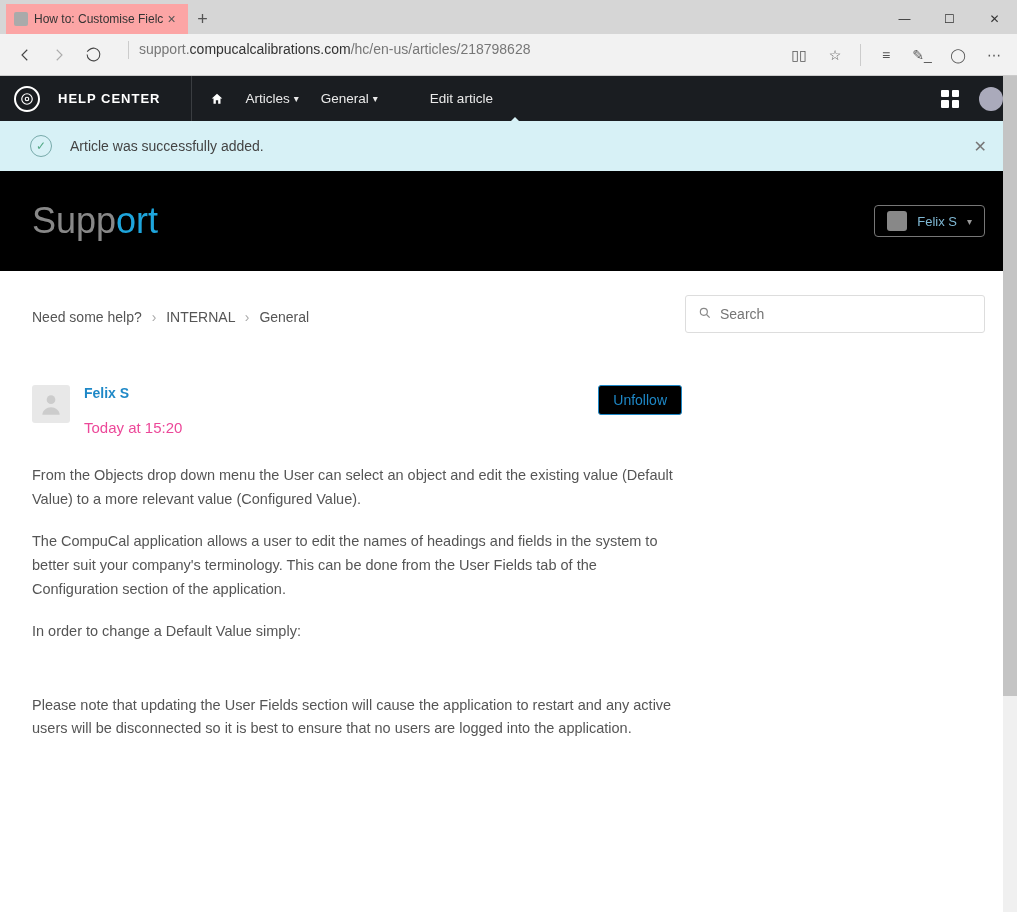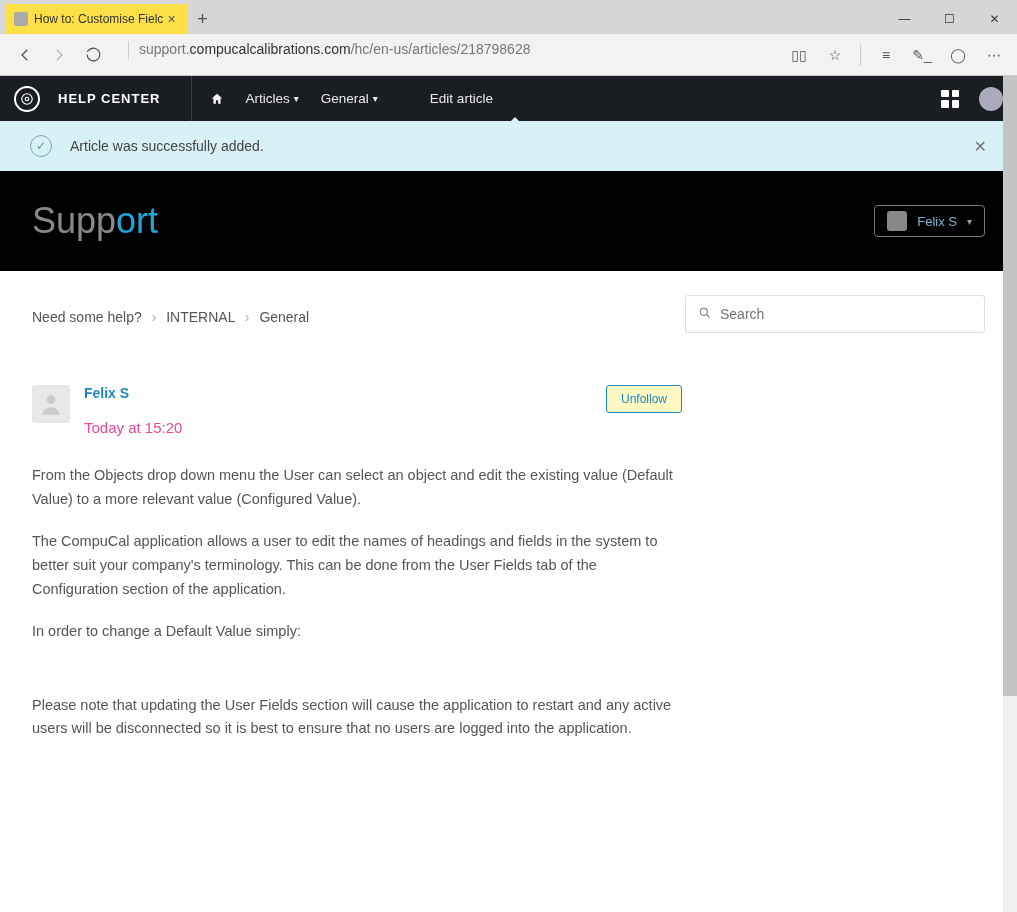--- a/index.html
+++ b/index.html
@@ -1,20 +1,20 @@
 <!DOCTYPE html>
 <html><head>
 <meta charset="utf-8">
 <style>
 * { margin: 0; padding: 0; box-sizing: border-box; }
 body { font-family: "Segoe UI", Arial, sans-serif; font-size: 14px; color: #333; background: #fff; width: 1017px; height: 912px; overflow: hidden; }
 
 
 .browser-top { background: #d6d6d6; height: 34px; display: flex; align-items: flex-end; }
-.tab { background: #fde047; height: 30px; margin-left: 6px; margin-top: 4px; display: flex; align-items: center; padding: 0 8px; min-width: 180px; font-size: 12px; color: #333; }
+.tab { background: #fca5a5; height: 30px; margin-left: 6px; margin-top: 4px; display: flex; align-items: center; padding: 0 8px; min-width: 180px; font-size: 12px; color: #333; }
 .tab-favicon { width: 14px; height: 14px; background: #aaa; border-radius: 2px; margin-right: 6px; display:inline-block; }
 .tab-close { margin-left: auto; font-size: 14px; color: #555; padding: 0 4px; }
 .new-tab { width: 30px; height: 30px; display:flex; align-items:center; justify-content:center; color:#555; font-size:18px; }
 .win-controls { margin-left: auto; display: flex; }
 .win-btn { width: 45px; height: 30px; display:flex; align-items:center; justify-content:center; color:#333; font-size:12px; }
 
 .browser-bar { background: #f2f2f2; height: 42px; display:flex; align-items:center; padding: 0 8px; border-bottom: 1px solid #ccc; }
 .nav-btn { width: 34px; height:34px; display:flex; align-items:center; justify-content:center; color:#555; }
 .url-box { flex: 1; margin: 0 10px; height: 28px; display:flex; align-items:flex-start; padding: 0 8px; font-size: 14px; color:#777; }
 .url-host { color:#333; }
@@ -57,21 +57,21 @@
 .search-box input { border:none; outline:none; flex:1; font-size:14px; color:#888; margin-left:8px; background:transparent; }
 .search-icon { color:#888; }
 
 .article { margin-top:60px; max-width:650px; }
 .article h1 { font-size:26px; font-weight:700; color:#222; margin-bottom:24px; }
 .author-row { display:flex; align-items:flex-start; margin-bottom:28px; }
 .author-av { width:38px; height:38px; background:#e8e8e8; border-radius:3px; margin-right:14px; display:flex; align-items:center; justify-content:center; }
 .author-av svg { fill:#ccc; }
 .author-name { color:#1e88c7; font-weight:600; font-size:14px; }
 .author-date { color:#ec4899; font-size:15px; margin-top:18px; }
-.unfollow-btn { margin-left:auto; border:1px solid #1e88c7; color:#1e88c7; background:#fef9c3; padding:6px 14px; border-radius:3px; font-size:12px; }
+.unfollow-btn { margin-left:auto; border:1px solid #1e88c7; color:#1e88c7; background:#000000; padding:6px 14px; border-radius:3px; font-size:14px; }
 
 .article p { color:#555; line-height:1.65; margin-bottom:18px; font-size:14.5px; }
 .article ol { margin-left:40px; color:#555; line-height:1.7; margin-bottom:18px; font-size:14.5px; }
 .article ol li { padding-left:6px; }
 
 
 .scrollbar { position:absolute; right:0; top:76px; width:14px; bottom:0; background:#f0f0f0; }
 .scrollbar-thumb { position:absolute; top:0; width:14px; height:620px; background:#c4c4c4; }
 .page-wrap { position:relative; height:912px; }
 </style>

